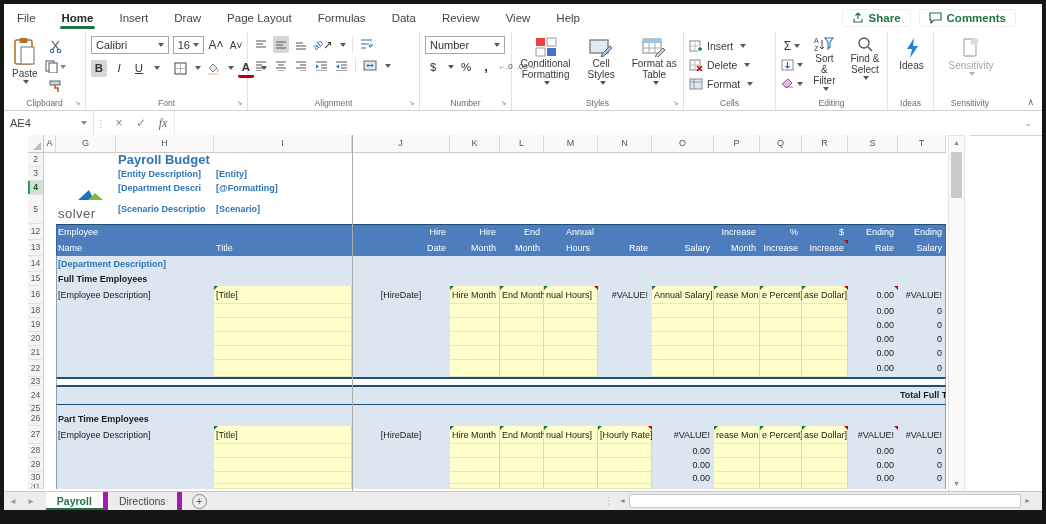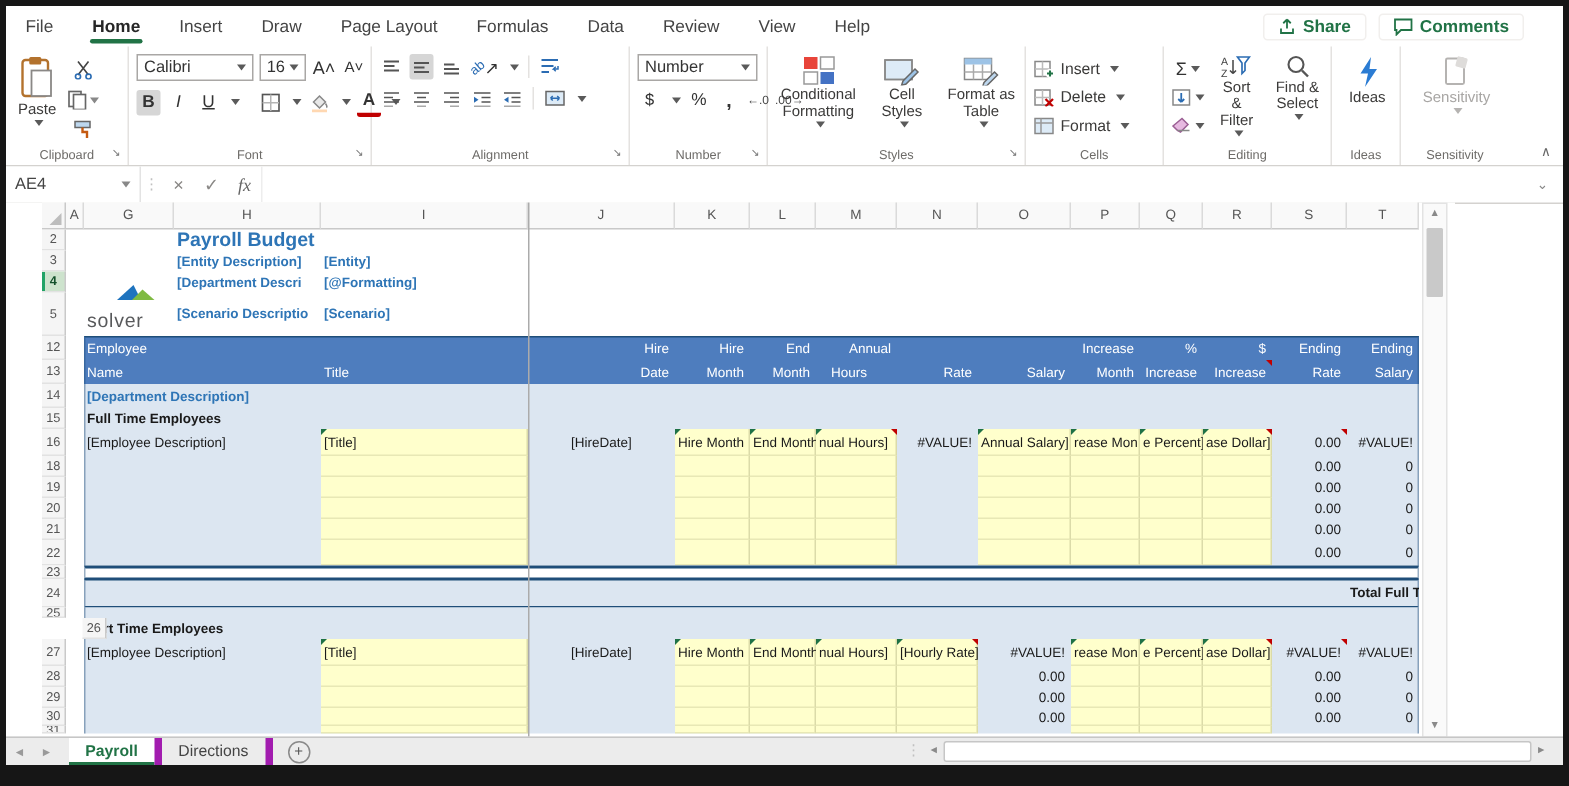--- a/index.html
+++ b/index.html
@@ -504,21 +504,21 @@
             <div class="ct " style="line-height: 16px; left: 870px; width: 46px; text-align: right;">Ending</div>
           </div>
           <div class="rh" style="top: 71px; height: 16px; line-height: 15px;">12</div>
           <div class="srow hdrband" style="top: 87px; height: 16px;">
             <div class="bb hdr"></div>
             <div class="ct " style="line-height: 16px; left: 28px;">Name</div>
             <div class="ct " style="line-height: 16px; left: 186px;">Title</div>
             <div class="ct " style="line-height: 16px; left: 324px; width: 96px; text-align: right;">Date</div>
             <div class="ct " style="line-height: 16px; left: 422px; width: 48px; text-align: right;">Month</div>
             <div class="ct " style="line-height: 16px; left: 472px; width: 42px; text-align: right;">Month</div>
-            <div class="ct " style="line-height: 16px; left: 500px; width: 52px; text-align: right;">Hours</div>
+            <div class="ct " style="line-height: 16px; left: 512px; width: 52px; text-align: right;">Hours</div>
             <div class="ct " style="line-height: 16px; left: 570px; width: 52px; text-align: right;">Rate</div>
             <div class="ct " style="line-height: 16px; left: 624px; width: 60px; text-align: right;">Salary</div>
             <div class="ct " style="line-height: 16px; left: 686px; width: 44px; text-align: right;">Month</div>
             <div class="ct " style="line-height: 16px; left: 732px; width: 40px; text-align: right;">Increase</div>
             <div class="ct " style="line-height: 16px; left: 774px; width: 44px; text-align: right;">Increase</div>
             <div class="mr" style="left: 816px; top: 0px;"></div>
             <div class="ct " style="line-height: 16px; left: 820px; width: 48px; text-align: right;">Rate</div>
             <div class="ct " style="line-height: 16px; left: 870px; width: 46px; text-align: right;">Salary</div>
           </div>
           <div class="rh" style="top: 87px; height: 16px; line-height: 15px;">13</div>
@@ -648,21 +648,21 @@
           </div>
           <div class="rh" style="top: 233px; height: 19px; line-height: 18px;">24</div>
           <div class="srow" style="top: 252px; height: 7px;">
             <div class="bb lt"></div>
           </div>
           <div class="rh" style="top: 252px; height: 7px; line-height: 6px;">25</div>
           <div class="srow" style="top: 259px; height: 14px;">
             <div class="bb lt"></div>
             <div class="ct b" style="line-height: 14px; left: 28px;">Part Time Employees</div>
           </div>
-          <div class="rh" style="top: 259px; height: 14px; line-height: 13px; margin-left: 27px;">26</div>
+          <div class="rh" style="top: 259px; height: 14px; line-height: 13px;">26</div>
           <div class="srow" style="top: 273px; height: 18px;">
             <div class="bb lt"></div>
             <div class="yc" style="left: 186px; width: 138px;"></div>
             <div class="yc" style="left: 422px; width: 50px;"></div>
             <div class="yc" style="left: 472px; width: 44px;"></div>
             <div class="yc" style="left: 516px; width: 54px;"></div>
             <div class="yc" style="left: 570px; width: 54px;"></div>
             <div class="yc" style="left: 686px; width: 46px;"></div>
             <div class="yc" style="left: 732px; width: 42px;"></div>
             <div class="yc" style="left: 774px; width: 46px;"></div>

